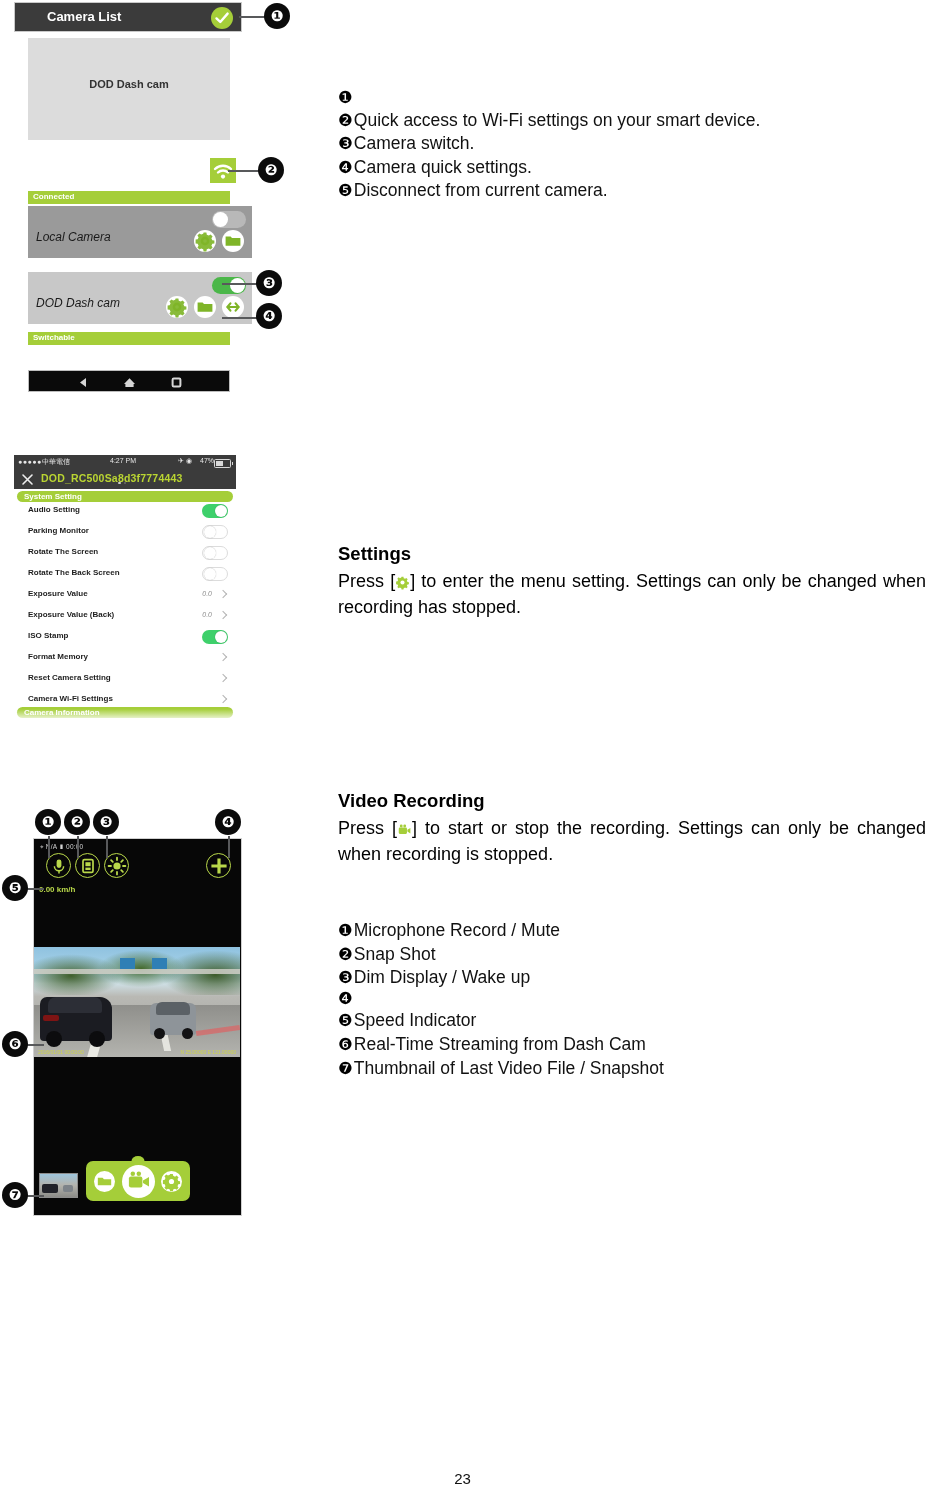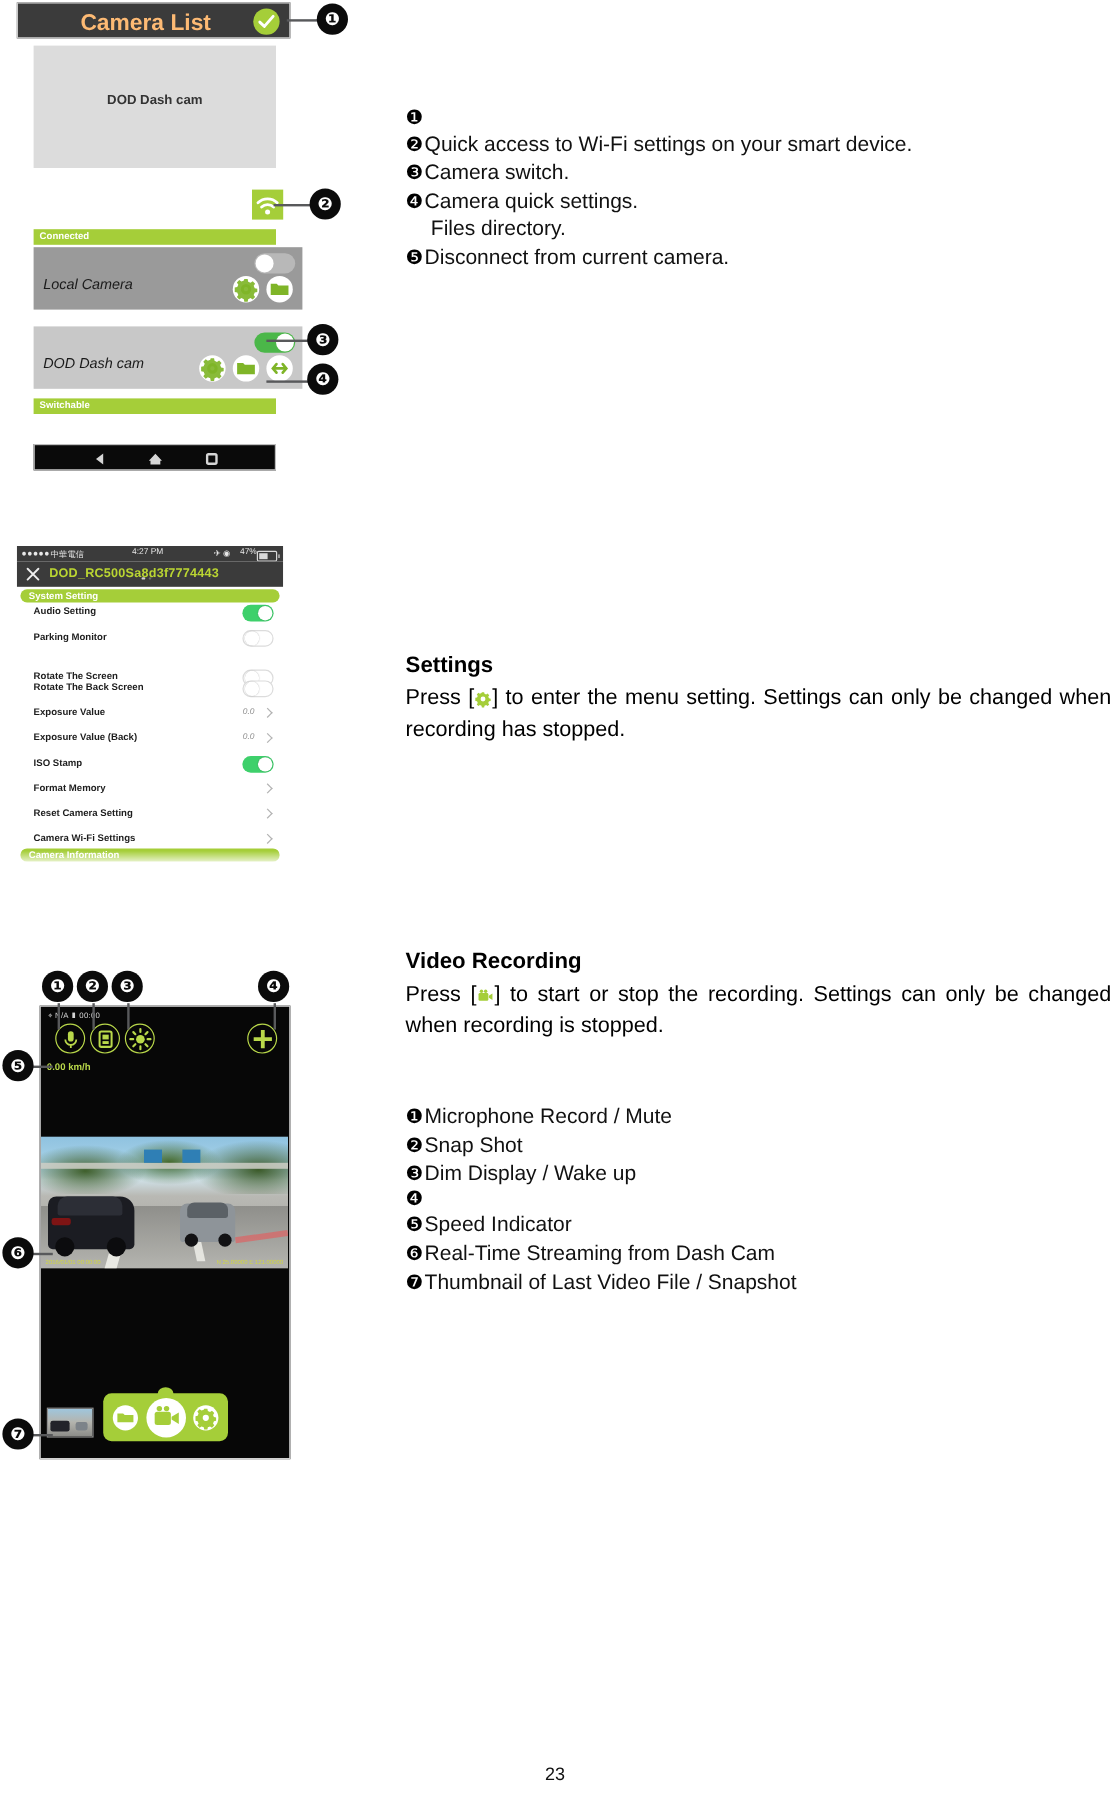--- a/index.html
+++ b/index.html
@@ -46,25 +46,24 @@
   }
   .cl-header {
     position: absolute; left: 0; top: 0;
     width: 228px; height: 30px;
     background: #3b3b3b;
     border: 1px solid #c9c9c9;
     box-sizing: border-box;
   }
   .cl-header-title {
     position: absolute; left: 32px; top: 6px;
-    color: #fdba74;
-    font-size: 19px;
+    color: #ffffff;
+    font-size: 13px;
     font-weight: bold;
     font-family: "Liberation Sans", sans-serif;
-    margin-left: 20px;
   }
   .cl-check {
     position: absolute; right: 8px; top: 4px;
     width: 22px; height: 22px; border-radius: 50%;
     background: #a5ce39;
   }
   .cl-check svg { display:block; }
 
   .cl-bigbox {
     position: absolute; left: 14px; top: 36px;
@@ -463,23 +462,20 @@
   </div>
   <div class="bullet-row">
     <span class="bullet-num">❸</span>
     <span class="bullet-text">Camera switch.</span>
   </div>
   <div class="bullet-row">
     <span class="bullet-num">❹</span>
     <span class="bullet-text">Camera quick settings.</span>
   </div>
   <div class="bullet-row">
-    <span class="bullet-text indent">Files directory.</span>
-  </div>
-  <div class="bullet-row">
     <span class="bullet-num">❺</span>
     <span class="bullet-text">Disconnect from current camera.</span>
   </div>
 </div>
 
 <div id="fig-settings">
 
   <div class="st-statusbar">
     <span class="dots">●●●●●</span>
     <span class="carrier">中華電信</span>
@@ -510,21 +506,21 @@
     <span class="st-toggle on">
         <span class="knob"></span>
       </span>
   </div>
   <div class="st-row" style="top:67px;">
     <span class="lbl">Parking Monitor</span>
     <span class="st-toggle off">
         <span class="knob"></span>
       </span>
   </div>
-  <div class="st-row" style="top:100px;text-align:center;">
+  <div class="st-row" style="top:88px;text-align:center;">
     <span class="lbl">Rotate The Screen</span>
     <span class="st-toggle off">
         <span class="knob"></span>
       </span>
   </div>
   <div class="st-row" style="top:109px;">
     <span class="lbl">Rotate The Back Screen</span>
     <span class="st-toggle off">
         <span class="knob"></span>
       </span>

